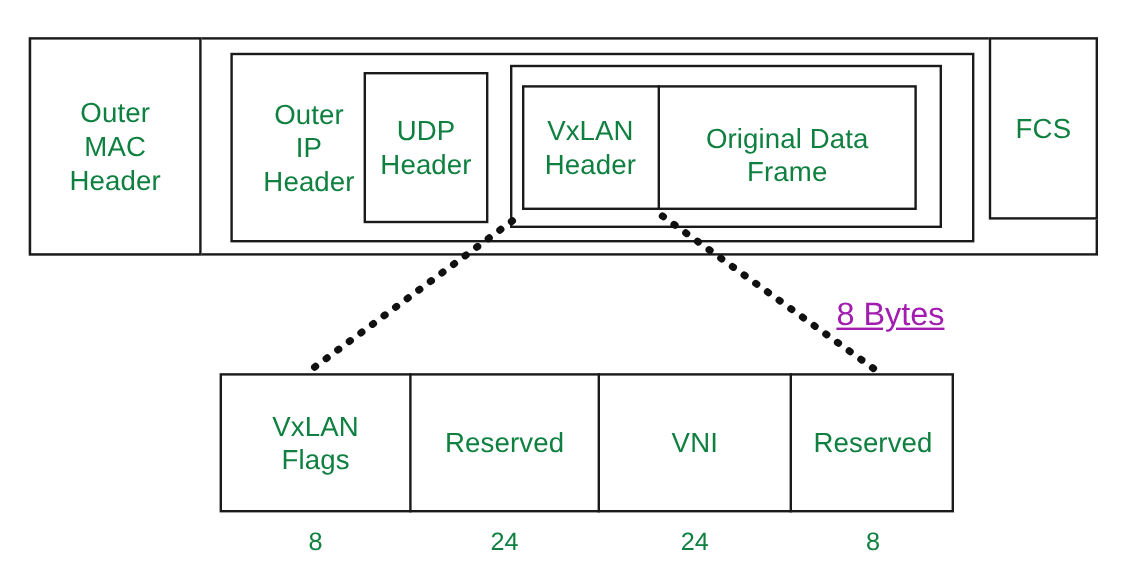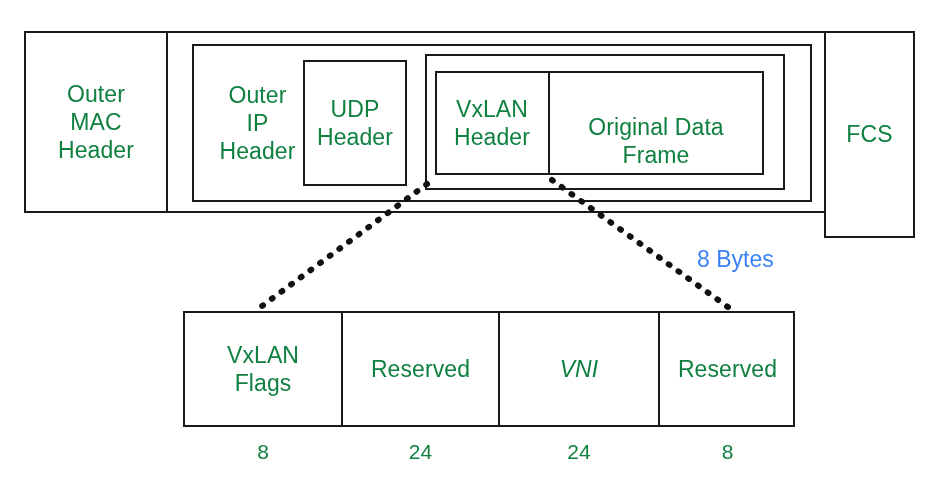--- a/index.html
+++ b/index.html
@@ -41,24 +41,25 @@
   }
   .vline {
     position: absolute;
     width: 2px;
     background: #1a1a1a;
   }
 
   
   .annot {
     position: absolute;
-    color: #3b82f6;
-    font-size: 23px;
+    color: #a21caf;
+    font-size: 27px;
     line-height: 1.2;
     white-space: nowrap;
+    text-decoration: underline;
   }
   .bitnum {
     position: absolute;
     color: #0f8040;
     font-size: 21px;
     text-align: center;
     line-height: 1;
   }
 
   
@@ -77,21 +78,21 @@
 <div id="canvas">
 
   <div class="box plain" style="left:24px; top:31px; width:891px; height:182px;"></div>
 
   <div class="box plain" style="left:24px; top:31px; width:144px; height:182px; border-right-width:2px;">
     <span class="label">Outer
 MAC
 Header</span>
   </div>
 
-  <div class="box plain" style="left:824px; top:31px; width:91px; height:207px;">
+  <div class="box plain" style="left:824px; top:31px; width:91px; height:152px;">
     <span class="label">FCS</span>
   </div>
 
   <div class="box plain" style="left:192px; top:44px; width:620px; height:158px;"></div>
 
   <div style="position:absolute; left:196px; top:48px; width:123px; height:150px;
               display:flex; align-items:center; justify-content:center;">
     <span class="label">Outer
 IP
 Header</span>
@@ -108,21 +109,21 @@
 
   <div class="vline" style="left:548px; top:71px; height:104px;"></div>
 
   <div style="position:absolute; left:437px; top:73px; width:110px; height:100px;
               display:flex; align-items:center; justify-content:center;">
     <span class="label">VxLAN
 Header</span>
   </div>
 
   <div style="position:absolute; left:550px; top:73px; width:212px; height:112px;
-              display:flex; align-items:center; justify-content:center;margin-top:12px;">
+              display:flex; align-items:center; justify-content:center;">
     <span class="label">Original Data
 Frame</span>
   </div>
 
   <svg class="leader" viewBox="0 0 940 481" xmlns="http://www.w3.org/2000/svg">
     <line x1="427" y1="184" x2="258" y2="309" stroke="#111111" stroke-width="6" stroke-linecap="round" stroke-dasharray="1 11"></line>
     <line x1="552" y1="180" x2="732" y2="310" stroke="#111111" stroke-width="6" stroke-linecap="round" stroke-dasharray="1 11"></line>
   </svg>
 
   <div class="annot" style="left:697px; top:246px;">8 Bytes</div>
@@ -140,21 +141,21 @@
   </div>
   <div class="bitnum" style="left:185px; top:441px; width:156px;">8</div>
 
   <div style="position:absolute; left:343px; top:313px; width:155px; height:112px;
               display:flex; align-items:center; justify-content:center;">
     <span class="label">Reserved</span>
   </div>
   <div class="bitnum" style="left:343px; top:441px; width:155px;">24</div>
 
   <div style="position:absolute; left:500px; top:313px; width:158px; height:112px;
-              display:flex; align-items:center; justify-content:center;font-style:italic;">
+              display:flex; align-items:center; justify-content:center;">
     <span class="label">VNI</span>
   </div>
   <div class="bitnum" style="left:500px; top:441px; width:158px;">24</div>
 
   <div style="position:absolute; left:660px; top:313px; width:135px; height:112px;
               display:flex; align-items:center; justify-content:center;">
     <span class="label">Reserved</span>
   </div>
   <div class="bitnum" style="left:660px; top:441px; width:135px;">8</div>
 

